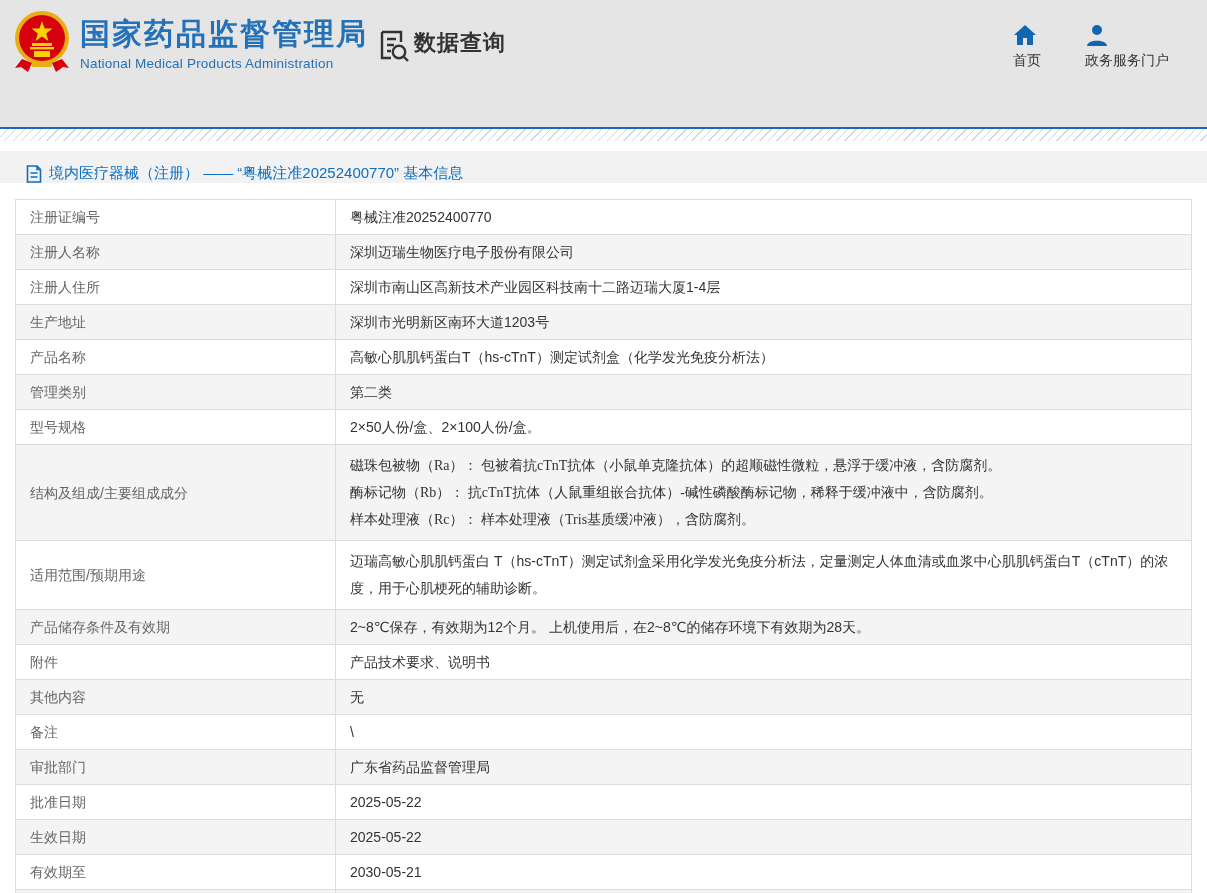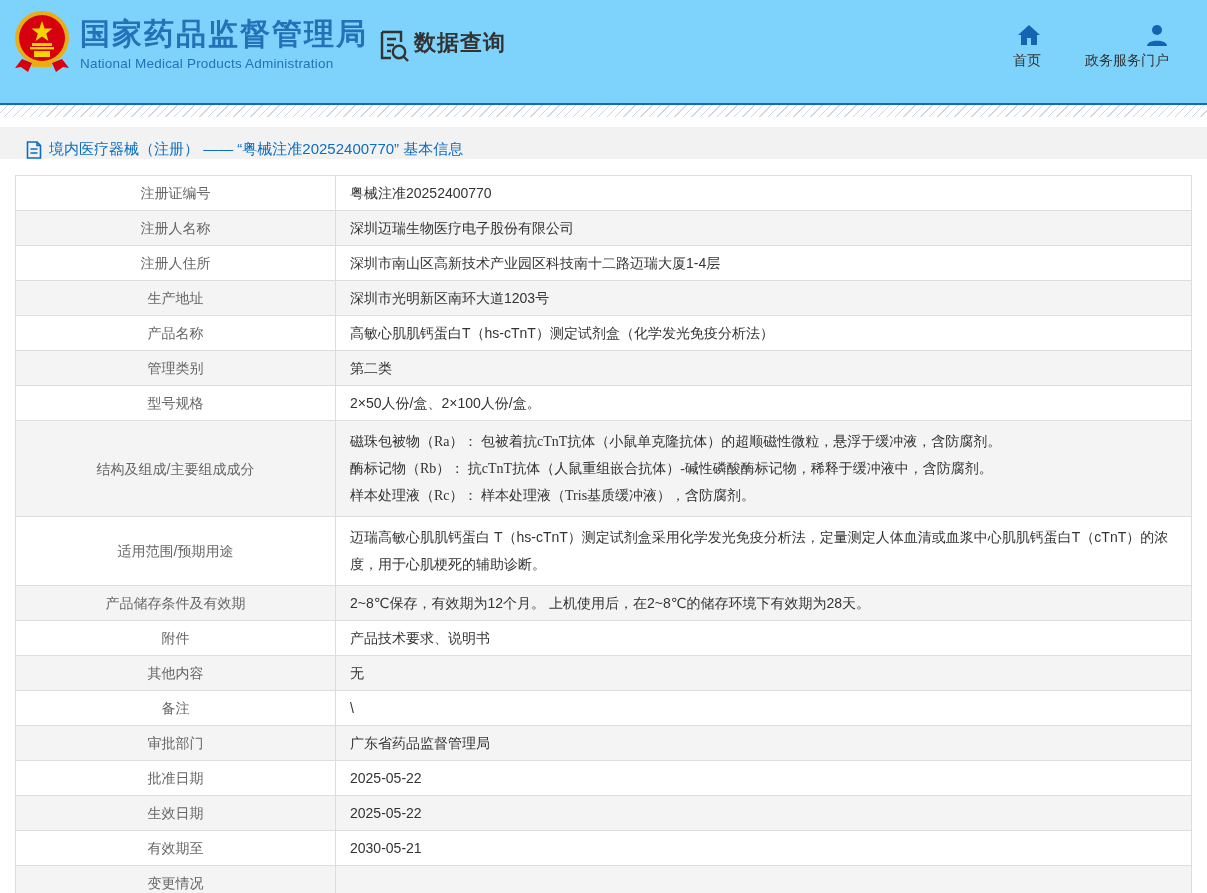--- a/index.html
+++ b/index.html
@@ -4,46 +4,46 @@
 <style>
   * { margin:0; padding:0; box-sizing:border-box; }
   html,body { background:#fff; }
   body {
     width:1207px; height:893px;
     font-family:"Liberation Sans","DejaVu Sans",sans-serif;
     color:#333; overflow:hidden; position:relative;
   }
 
   
-  .header { position:relative; height:103px; background:#7dd3fc; }
+  .header { position:relative; height:127px; background:#e5e5e5; }
   .logo { position:absolute; left:10px; top:9px; width:64px; height:66px; }
   .titles { position:absolute; left:80px; top:16px; }
   .site-title { font-size:30px; font-weight:bold; color:#2471b8; letter-spacing:2px; line-height:36px; }
   .site-subtitle { font-size:13.5px; color:#2471b8; margin-top:4px; letter-spacing:0.2px; }
   .query-block { position:absolute; left:376px; top:28px; display:flex; align-items:flex-start; gap:4px; cursor:pointer; }
   .query-label { font-size:22px; font-weight:bold; color:#333; letter-spacing:1px; }
   .top-nav { position:absolute; right:38px; top:24px; display:flex; gap:44px; }
-  .nav-item { display:flex; flex-direction:column; align-items:flex-end; gap:6px; cursor:pointer; }
+  .nav-item { display:flex; flex-direction:column; align-items:flex-start; gap:6px; cursor:pointer; }
   .nav-item .lbl { font-size:14px; color:#333; white-space:nowrap; }
 
   
   .divider { border-top:2px solid #1a66b8; height:14px;
     background:repeating-linear-gradient(135deg,#ffffff 0px,#ffffff 5px,#ccd7e3 5px,#ccd7e3 6px); }
 
   
   .crumb-band { margin-top:10px; height:32px; background:#f2f2f2;
     display:flex; align-items:flex-end; padding-left:26px; gap:7px; }
   .crumb-text { font-size:15px; color:#0c6ec2; }
 
   
   .tbl-wrap { margin:16px 15px 0 15px; }
   table.info { width:100%; border-collapse:collapse; border:1px solid #cfcfcf; border-bottom-width:2px; }
   table.info tr:nth-child(even) { background:#f4f4f4; }
   table.info td { border:1px solid #ddd; font-size:14px; vertical-align:middle; }
-  td.c-label { width:320px; text-align:center; color:#666; padding:7px 14px; line-height:20px; }
+  td.c-label { width:320px; text-align:left; color:#666; padding:7px 14px; line-height:20px; }
   td.c-value { padding:7px 14px; color:#333; line-height:20px; }
   td.c-value .para { line-height:27px; }
   td.c-value .line { line-height:27px;font-family:Liberation Serif, serif; }
 </style>
 </head>
 <body>
 
 <div class="header">
 
   <svg class="logo" viewBox="0 0 64 66">

